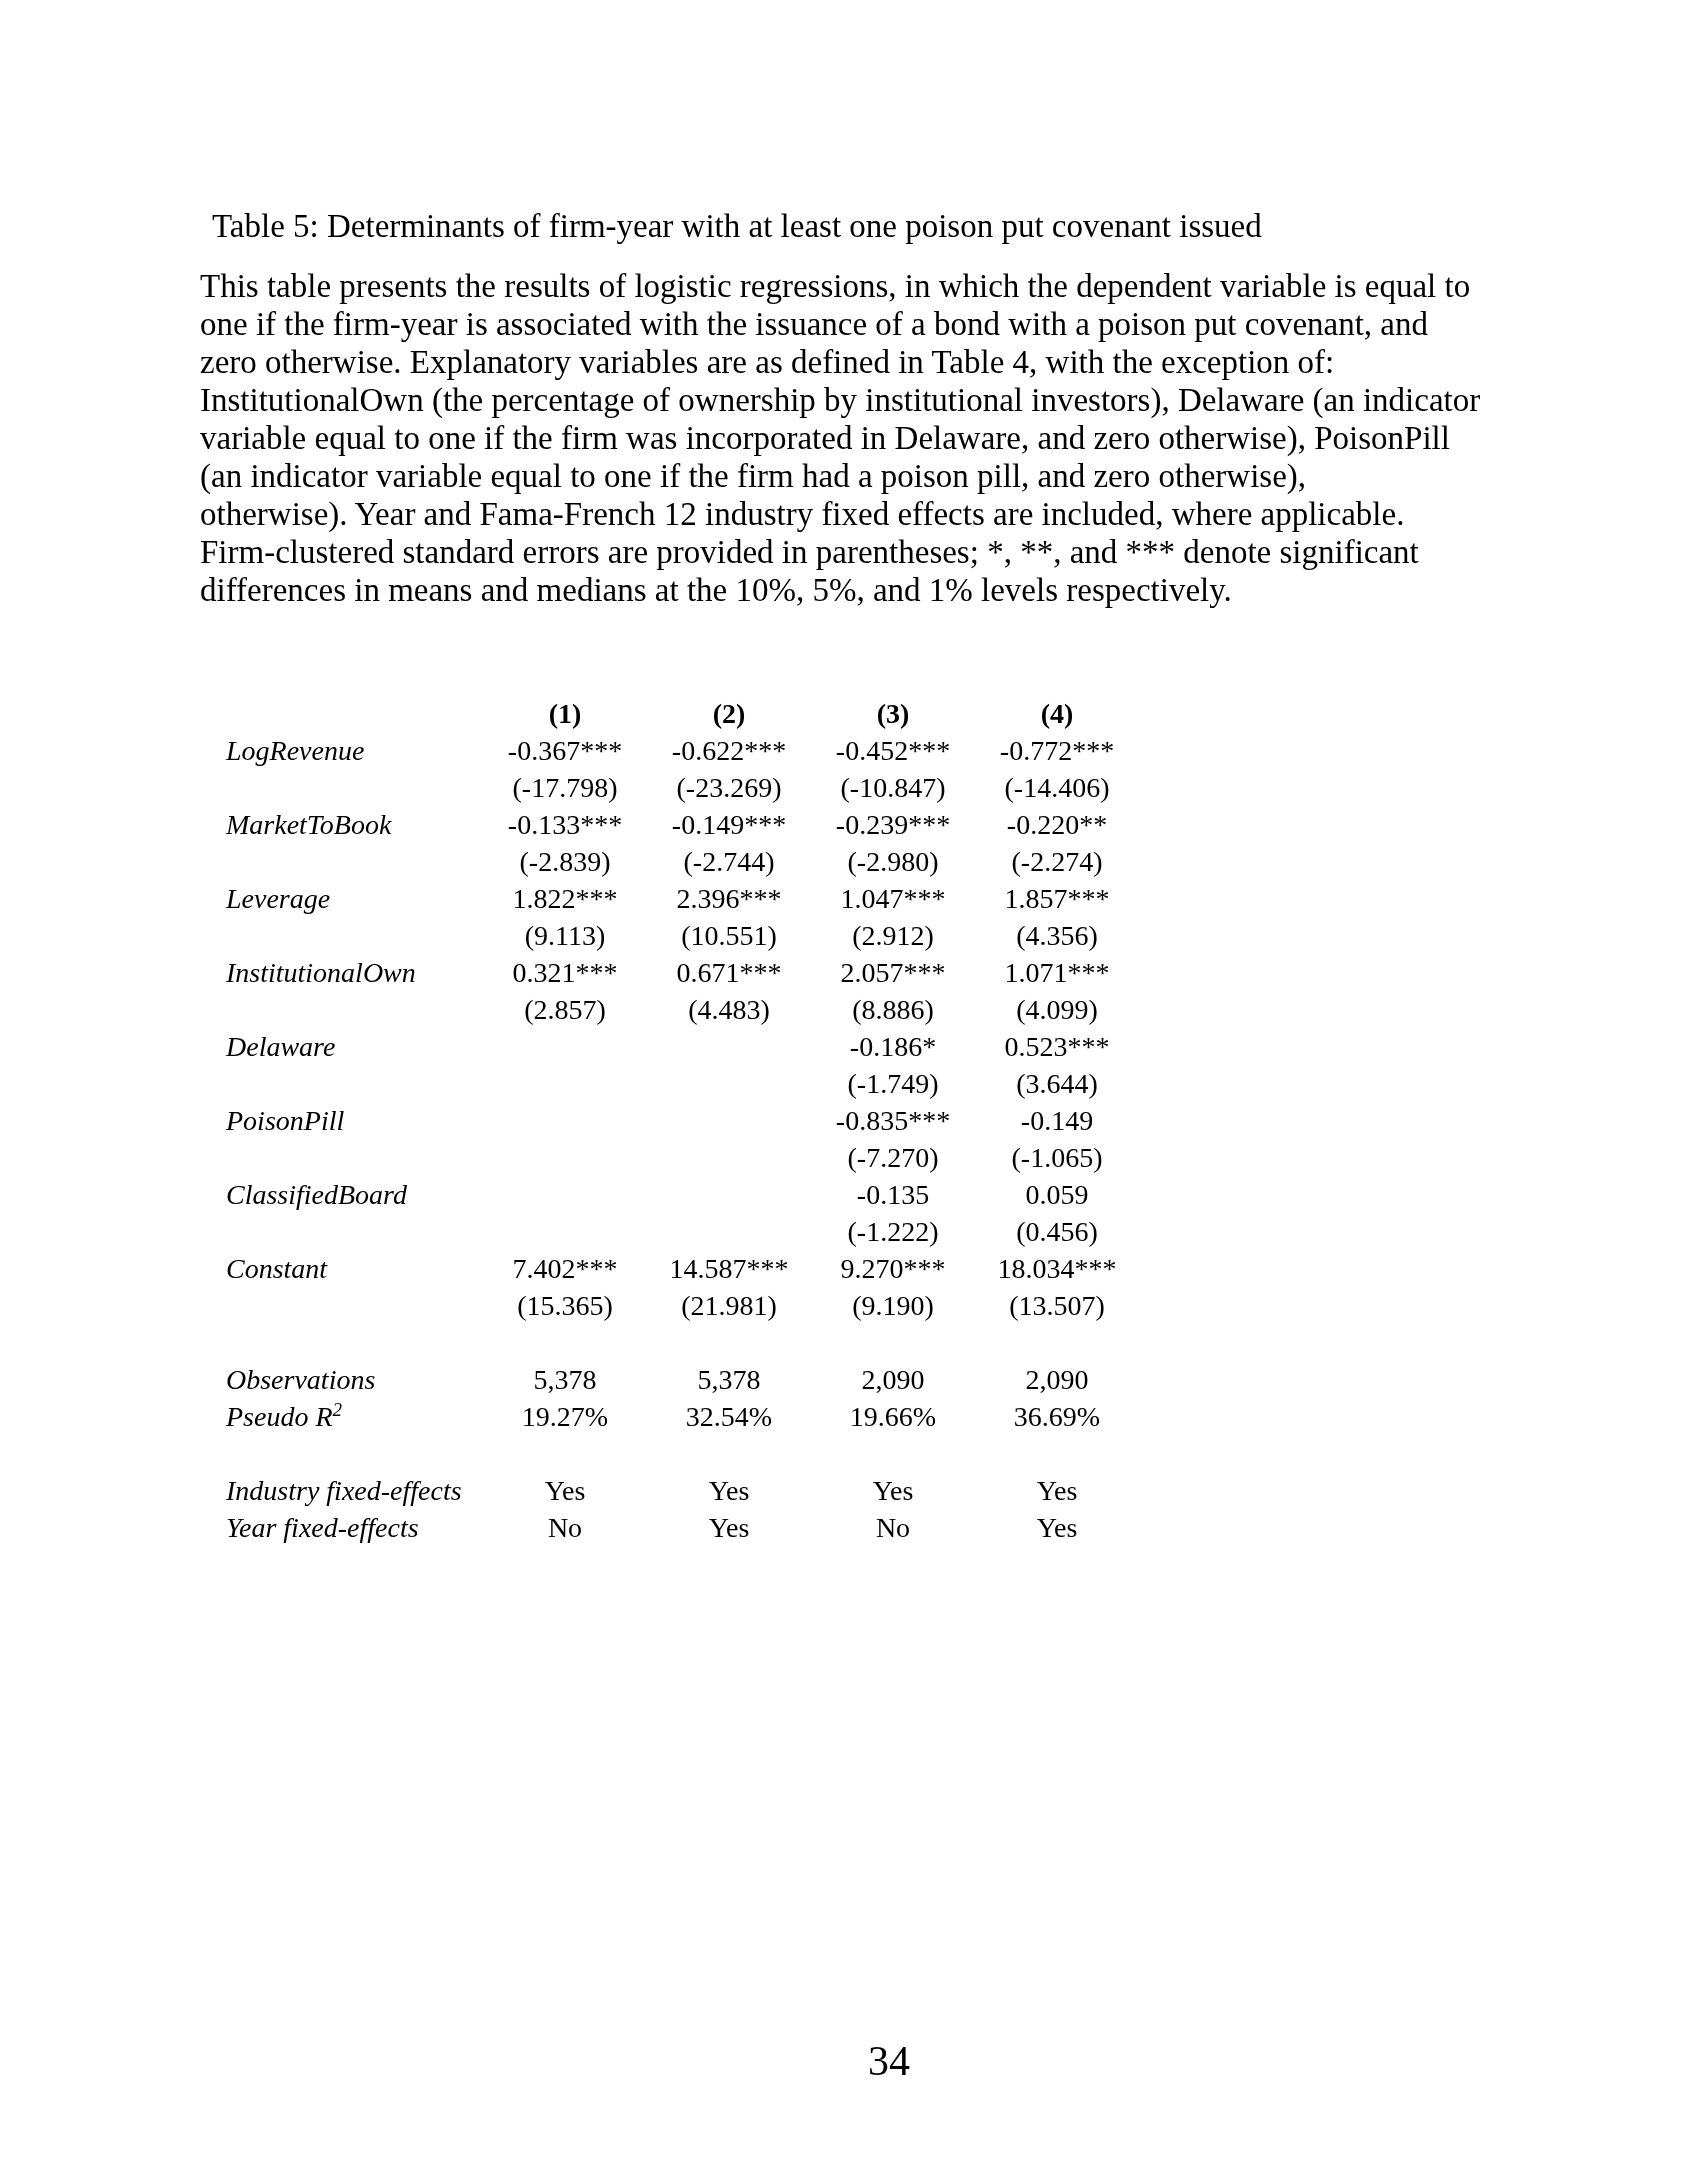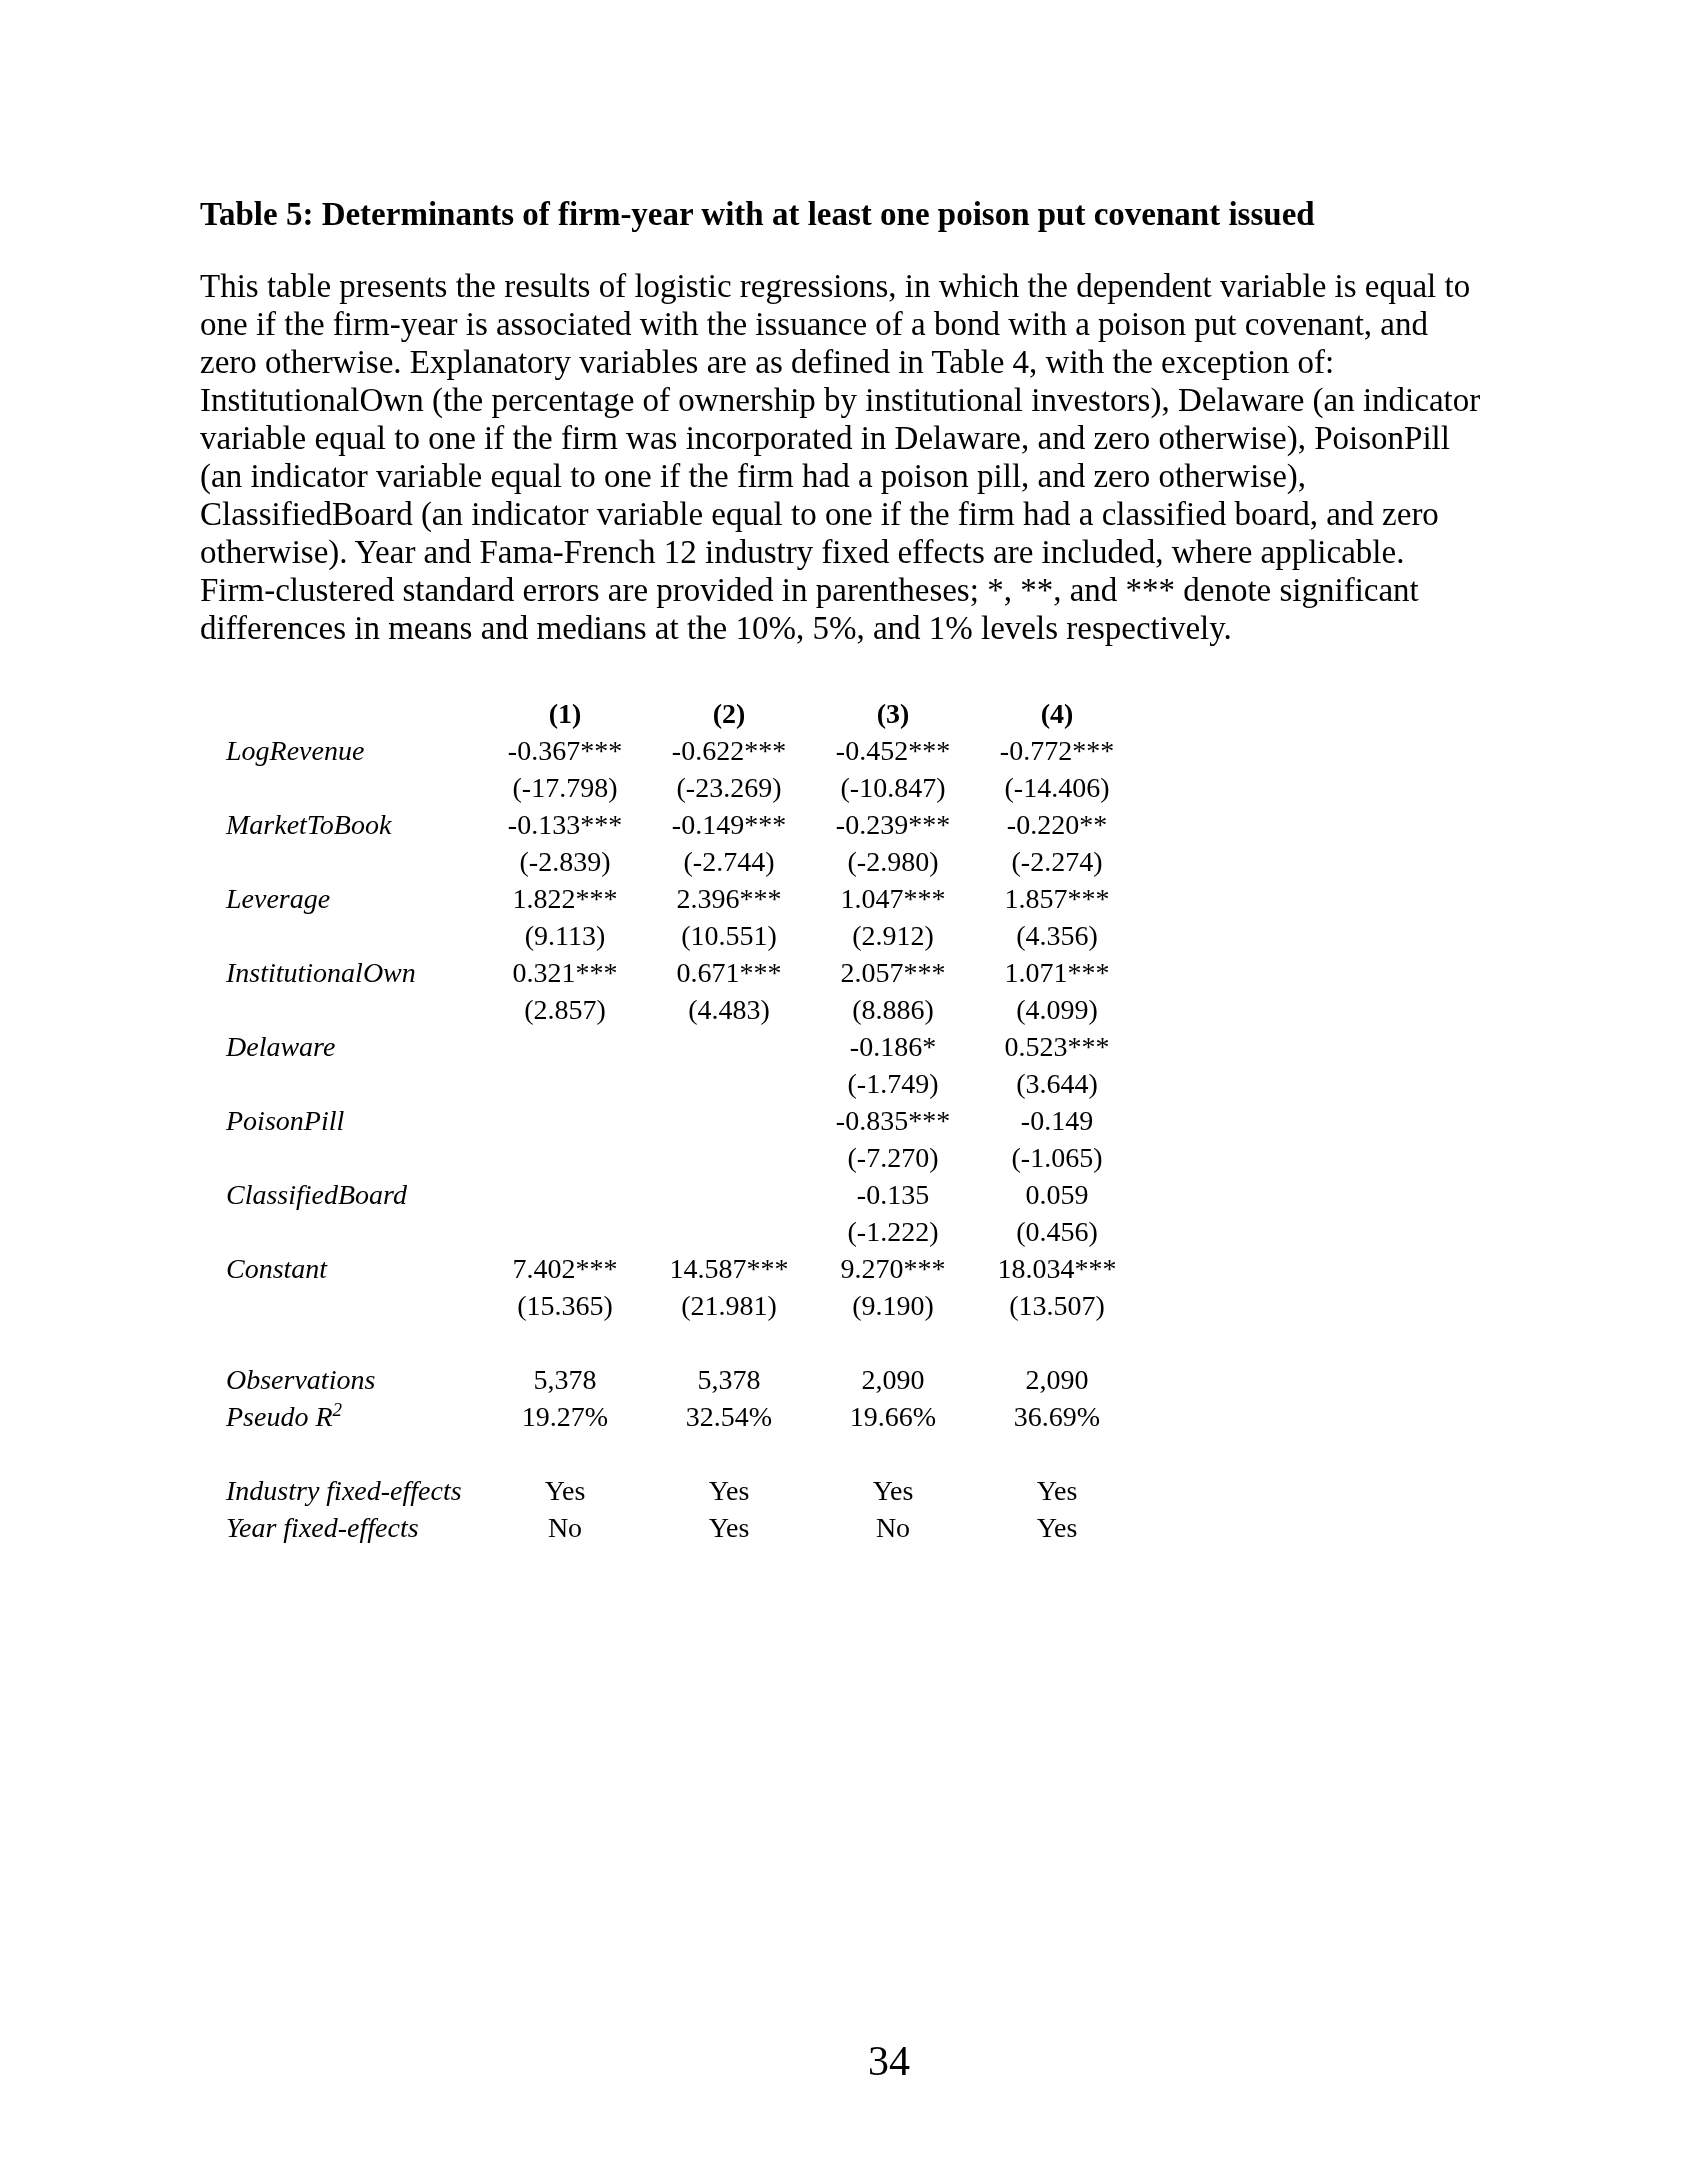--- a/index.html
+++ b/index.html
@@ -17,23 +17,23 @@
   }
   .page {
     position: absolute;
     inset: 0;
     background: #ffffff;
   }
   .title {
     position: absolute;
     left: 200px;
     top: 194px;
-    margin: 0;
+    margin: 12px;
     font-size: 33px;
-    font-weight: bold;
+    font-weight: normal;
     line-height: 40px;
     white-space: nowrap;
   }
   .para {
     position: absolute;
     left: 200px;
     top: 267px;
     font-size: 33px;
     line-height: 38px;
   }
@@ -81,21 +81,20 @@
 
   <h1 class="title">Table 5: Determinants of firm-year with at least one poison put covenant issued</h1>
 
   <div class="para">
     <div class="pline">This table presents the results of logistic regressions, in which the dependent variable is equal to</div>
     <div class="pline">one if the firm-year is associated with the issuance of a bond with a poison put covenant, and</div>
     <div class="pline">zero otherwise. Explanatory variables are as defined in Table 4, with the exception of:</div>
     <div class="pline">InstitutionalOwn (the percentage of ownership by institutional investors), Delaware (an indicator</div>
     <div class="pline">variable equal to one if the firm was incorporated in Delaware, and zero otherwise), PoisonPill</div>
     <div class="pline">(an indicator variable equal to one if the firm had a poison pill, and zero otherwise),</div>
-    <div class="pline">ClassifiedBoard (an indicator variable equal to one if the firm had a classified board, and zero</div>
     <div class="pline">otherwise). Year and Fama-French 12 industry fixed effects are included, where applicable.</div>
     <div class="pline">Firm-clustered standard errors are provided in parentheses; *, **, and *** denote significant</div>
     <div class="pline">differences in means and medians at the 10%, 5%, and 1% levels respectively.</div>
   </div>
 
   <table class="regtable">
     <colgroup>
       <col class="c-lbl">
         <col class="c-val">
         <col class="c-val">

